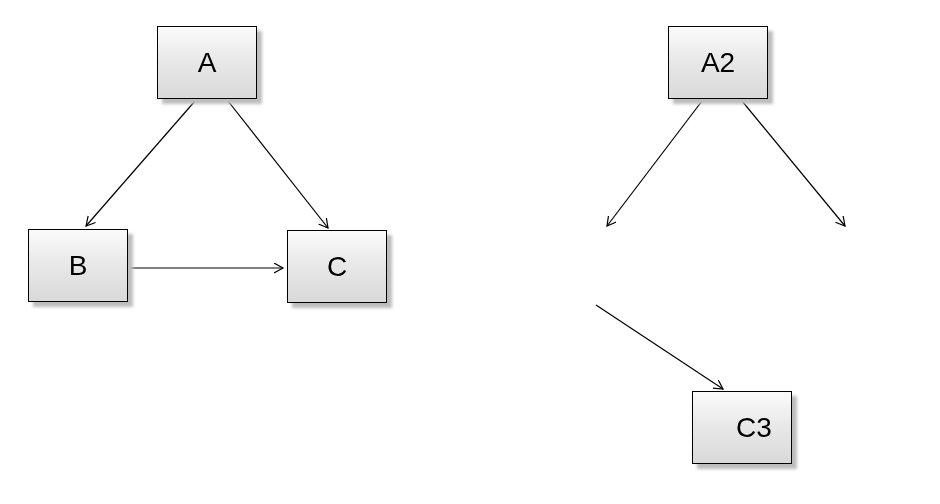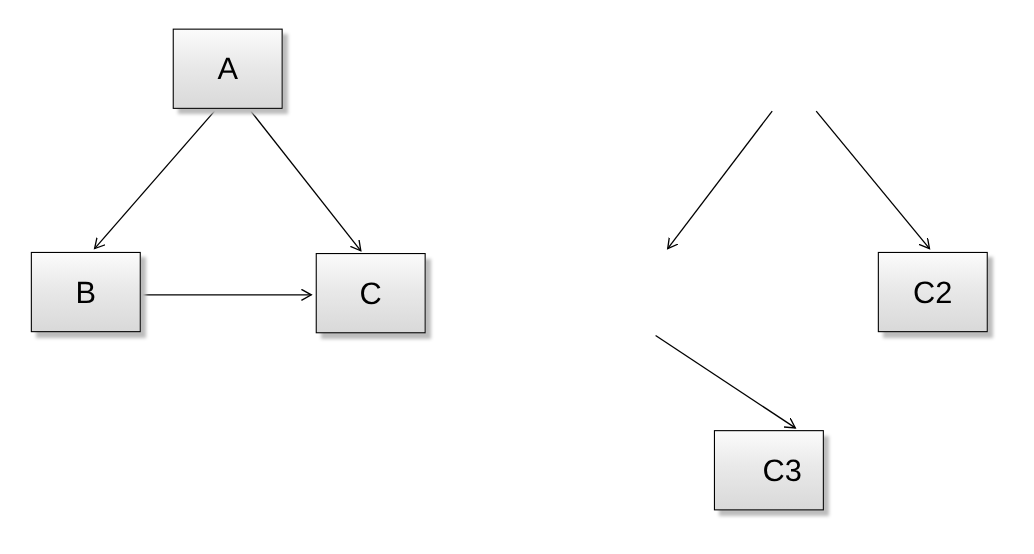--- a/index.html
+++ b/index.html
@@ -68,23 +68,23 @@
   </div>
 
   <div class="node" style="left:28px; top:229px;">
     <span class="node-label">B</span>
   </div>
 
   <div class="node" style="left:287px; top:230px;">
     <span class="node-label">C</span>
   </div>
 
+  <div class="node" style="left:668px; top:26px;">
+    <span class="node-label">A2</span>
+  </div>
 
 
-  <div class="node" style="left:798px; top:229px;">
-    <span class="node-label">C2</span>
-  </div>
 
-  <div class="node" style="left:649px; top:391px;padding-left:24px;">
+  <div class="node" style="left:692px; top:391px;padding-left:24px;">
     <span class="node-label">C3</span>
   </div>
 
 </div>
 
 </body></html>

